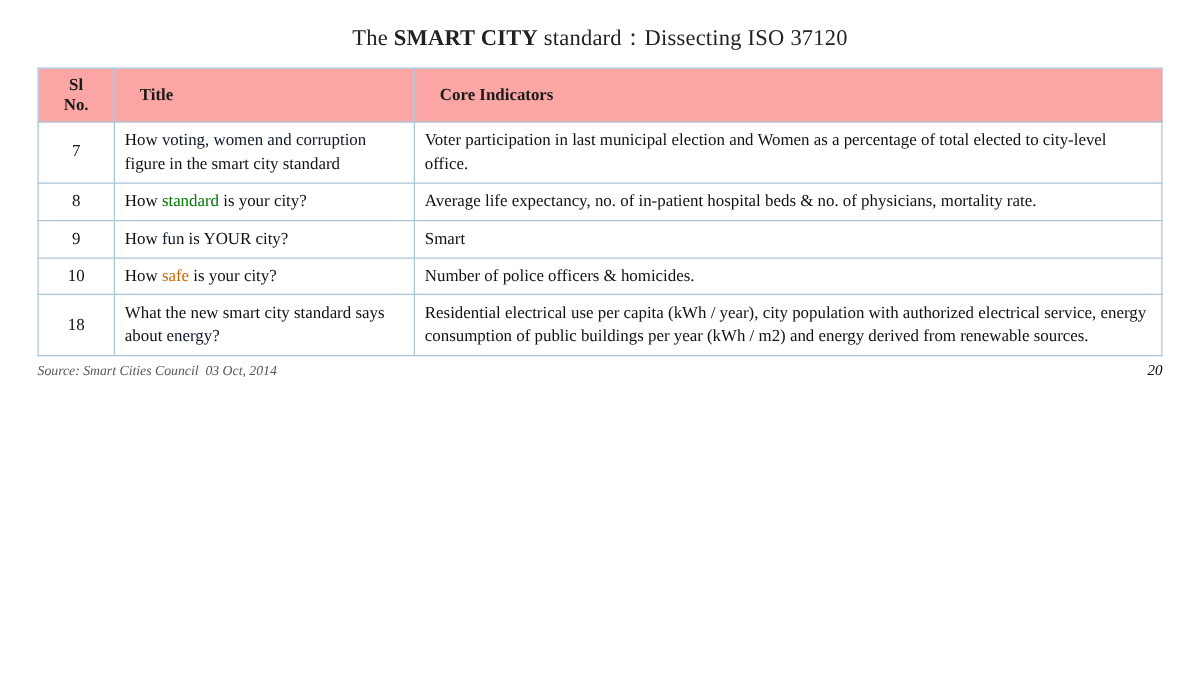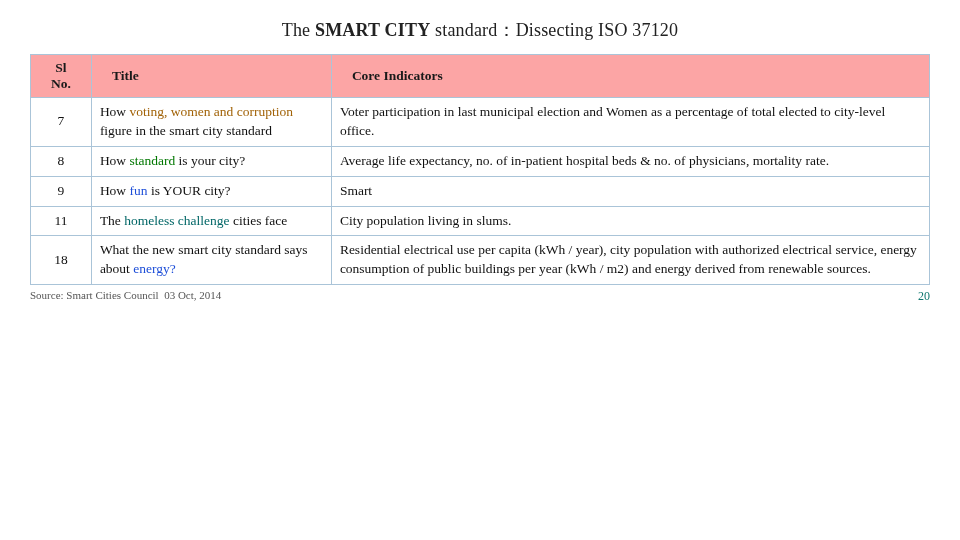--- a/index.html
+++ b/index.html
@@ -55,38 +55,39 @@
       vertical-align: top;
       color: #111;
       line-height: 1.4;
     }
 
     tbody tr td:first-child {
       text-align: center;
       vertical-align: middle;
     }
 
-    .highlight-red { color: #a16207; }
+    .highlight-red { color: #0f172a; }
     .highlight-green { color: #007700; }
-    .highlight-blue { color: #1d4ed8; }
+    .highlight-blue { color: #0f172a; }
     .highlight-orange { color: #cc6600; }
     .highlight-teal { color: #006666; }
 
     .footer-row {
       display: flex;
       justify-content: space-between;
-      align-items: flex-start;
+      align-items: center;
       margin-top: 4px;
       font-size: 11px;
       color: #555;
+      font-style: italic;
     }
 
     .page-number {
       font-size: 12px;
-      color: #0f766e;
+      color: #000000;
     }
   </style>
 </head>
 <body>
 
 <div class="page-title">
   <span>The </span><span class="smart-city">SMART CITY</span><span> standard：</span><span>Dissecting ISO 37120</span>
 </div>
 
 <table>
@@ -110,26 +111,26 @@
       <td>How <span class="highlight-green">standard</span> is your city?</td>
       <td>Average life expectancy, no. of in-patient hospital beds &amp; no. of physicians, mortality rate.</td>
     </tr>
 
     <tr>
       <td>9</td>
       <td>How <span class="highlight-blue">fun</span> is YOUR city?</td>
       <td>Smart</td>
     </tr>
 
+    <tr>
+      <td>10</td>
+      <td>How <span class="highlight-orange">safe</span> is your city?</td>
+      <td>Number of police officers &amp; homicides.</td>
+    </tr>
 
-    <tr>
-      <td>11</td>
-      <td>The <span class="highlight-teal">homeless challenge</span> cities face</td>
-      <td>City population living in slums.</td>
-    </tr>
 
     <tr>
       <td>18</td>
       <td>What the new smart city standard says about <span class="highlight-blue">energy?</span></td>
       <td>Residential electrical use per capita (kWh / year), city population with authorized electrical service, energy consumption of public buildings per year (kWh / m2) and energy derived from renewable sources.</td>
     </tr>
   </tbody>
 </table>
 
 <div class="footer-row">

